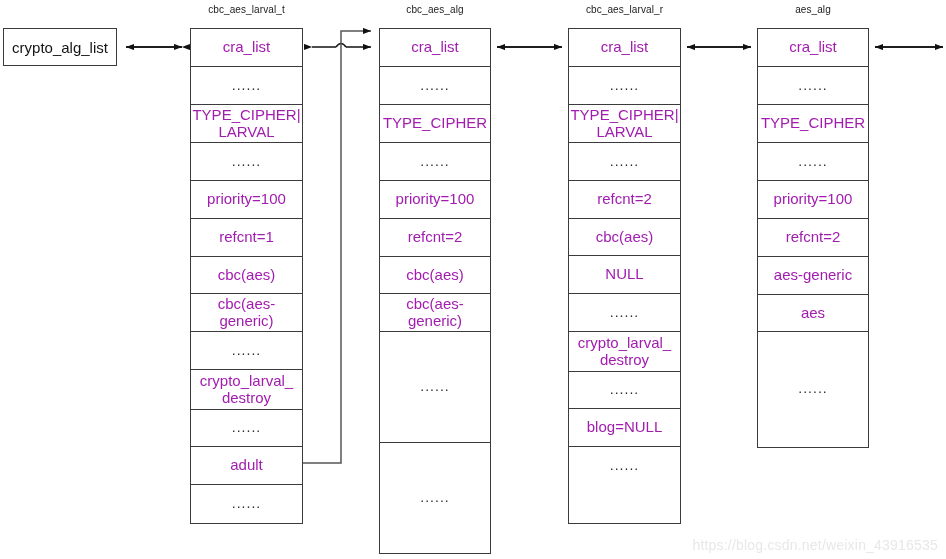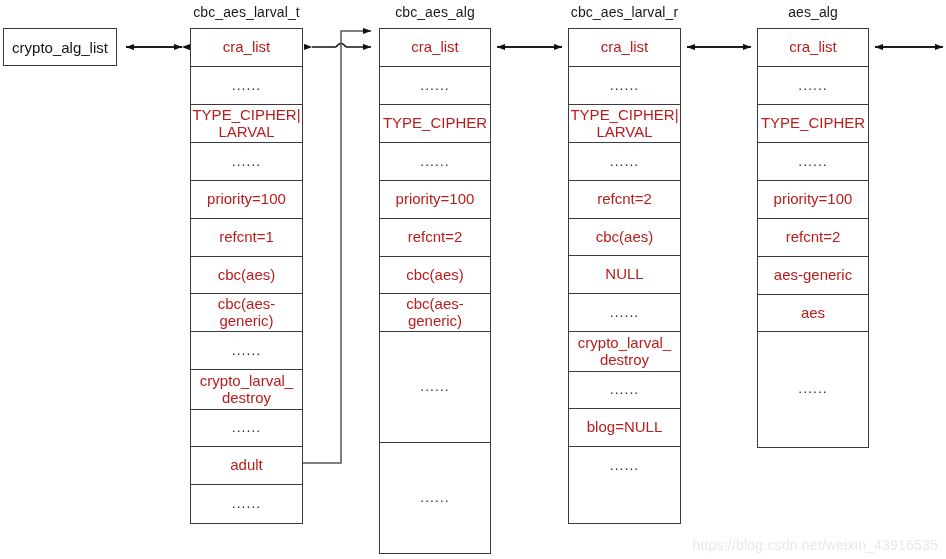--- a/index.html
+++ b/index.html
@@ -8,21 +8,21 @@
     background:#ffffff;
     font-family:"Liberation Sans","DejaVu Sans",sans-serif;
     position:relative;
     overflow:hidden;
     color:#111;
   }
   #stage{position:absolute;left:0;top:0;width:946px;height:559px;}
 
   .col-title{
     position:absolute;
-    font-size:14px;
+    font-size:10px;
     color:#1a1a1a;
     text-align:center;
     white-space:nowrap;
     letter-spacing:0.1px;
   }
 
   .struct{
     position:absolute;
     box-sizing:border-box;
     border:1.6px solid #3b3b3b;
@@ -32,21 +32,21 @@
     box-sizing:border-box;
     border-bottom:1.3px solid #3b3b3b;
     display:flex;
     align-items:center;
     justify-content:center;
     text-align:center;
     font-size:15px;
     line-height:1.12;
     padding:0 2px;
     white-space:pre-line;
-    color:#b91c1c;
+    color:#a21caf;
   }
   .cell:last-child{border-bottom:none;}
   .cell.dots{font-size:14px;letter-spacing:1px;color:#2a2a2a;}
 
   .node-box{
     position:absolute;
     box-sizing:border-box;
     border:1.6px solid #3b3b3b;
     background:#fff;
     display:flex;align-items:center;justify-content:center;

